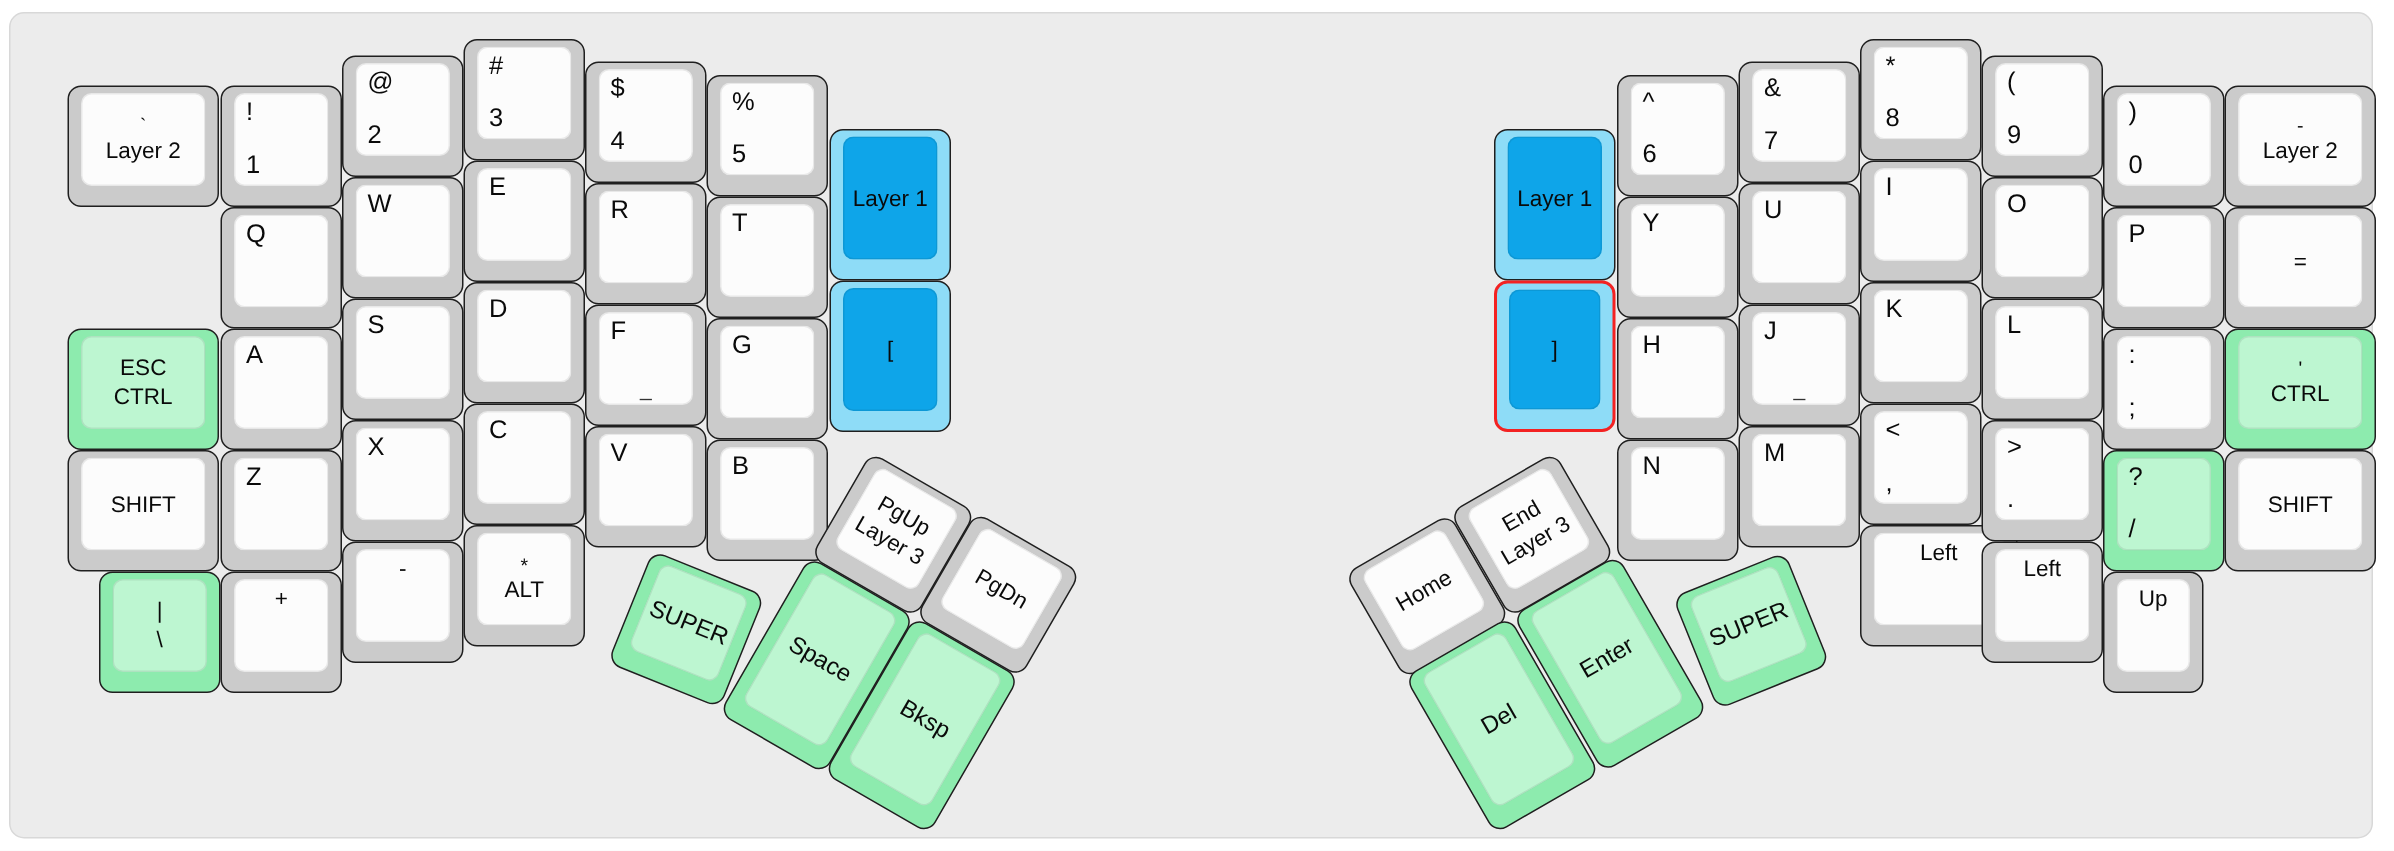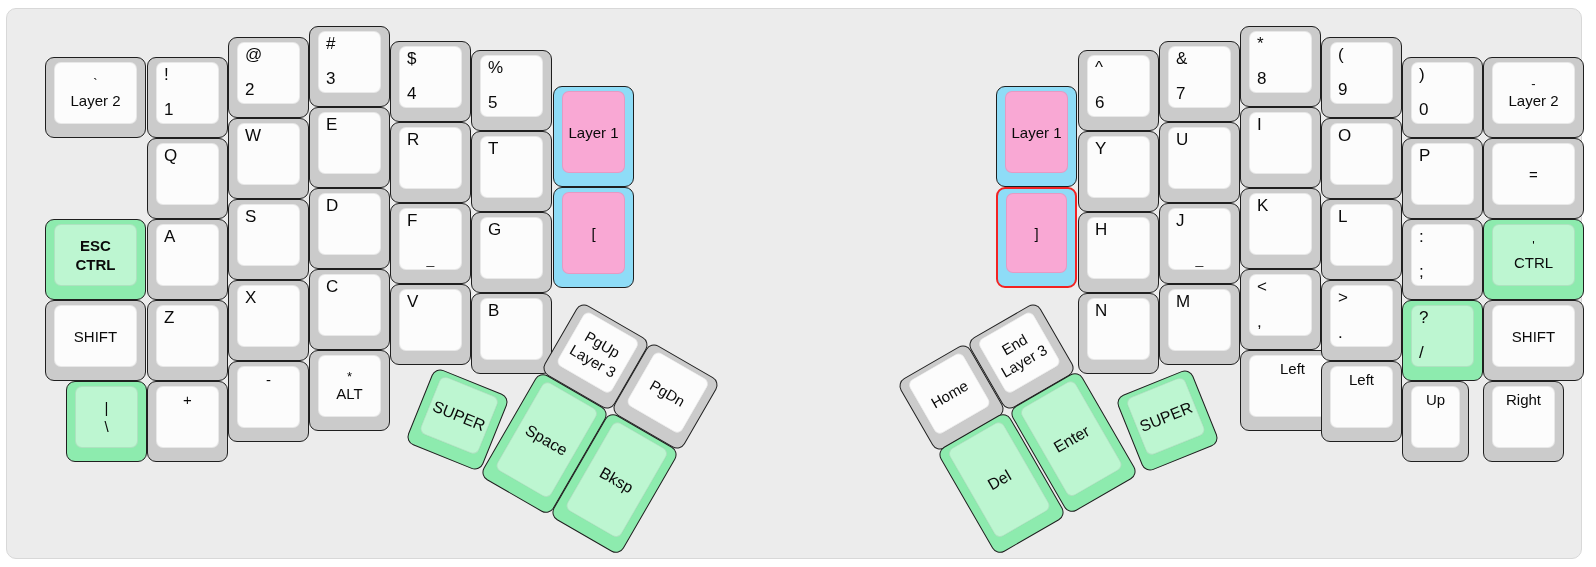--- a/index.html
+++ b/index.html
@@ -7,21 +7,21 @@
          font-family:"Liberation Sans",sans-serif;color:#0a0a0a;}
   #panel{position:absolute;left:6px;top:8px;width:1576px;height:551px;background:#ececec;
          border:1px solid #d8d8d8;border-radius:10px;box-sizing:border-box;}
   #keyboard{position:absolute;left:0;top:0;width:100%;height:100%;}
   .key{position:absolute;box-sizing:border-box;border:1.5px solid #1f1f1f;border-radius:9px;}
   .key .ktop{position:absolute;left:8px;right:8px;top:4px;bottom:13px;border-radius:7px;
              border:1px solid rgba(0,0,0,0.08);box-sizing:border-box;}
   
   .k-w{background:#cbcbcb;} .k-w .ktop{background:#fcfcfc;}
   .k-g{background:#8debae;} .k-g .ktop{background:#bdf6d1;}
-  .k-b{background:#8edcf7;} .k-b .ktop{background:#f9a8d4;}
+  .k-b{background:#8edcf7;} .k-b .ktop{background:#0ea5e9;}
   .sel{border:2px solid #f32222;}
   
   .lt{position:absolute;top:3px;left:7px;font-size:17px;line-height:1.1;white-space:pre;}
   .lb{position:absolute;bottom:3px;left:7px;font-size:17px;line-height:1.1;white-space:pre;}
   .cwrap{position:absolute;left:0;right:0;top:0;bottom:0;display:flex;flex-direction:column;
          align-items:center;justify-content:center;}
   .cwrap.topmode{justify-content:flex-start;padding-top:3px;}
   .cline{font-size:15px;line-height:19px;white-space:pre;text-align:center;}
   .csmall{font-size:13px;line-height:14px;white-space:pre;text-align:center;}
   .cbig{font-size:16px;}
@@ -34,21 +34,21 @@
   <div id="panel">
     <div id="keyboard">
         <div class="key k-w" style="left: 38px; top: 48px; width: 101px; height: 81px;">
           <div class="ktop">
             <div class="cwrap">
               <div class="csmall">`</div>
               <div class="cline">Layer 2</div>
             </div>
           </div>
         </div>
-        <div class="key k-g" style="left: 38px; top: 210px; width: 101px; height: 81px; font-weight: bold;">
+        <div class="key k-g" style="left: 38px; top: 210px; width: 101px; height: 81px;">
           <div class="ktop">
             <div class="cwrap">
               <div class="cline">ESC</div>
               <div class="cline">CTRL</div>
             </div>
           </div>
         </div>
         <div class="key k-w" style="left: 38px; top: 291px; width: 101px; height: 81px;">
           <div class="ktop">
             <div class="cwrap">
@@ -443,25 +443,18 @@
             <div class="cwrap">
               <div class="csmall">'</div>
               <div class="cline">CTRL</div>
             </div>
           </div>
         </div>
         <div class="key k-w" style="left: 1476px; top: 291px; width: 101px; height: 81px;">
           <div class="ktop">
             <div class="cwrap">
               <div class="cline">SHIFT</div>
-            </div>
-          </div>
-        </div>
-        <div class="key k-w" style="left: 1476px; top: 372px; width: 81px; height: 81px;">
-          <div class="ktop">
-            <div class="cwrap topmode">
-              <div class="cline">Right</div>
             </div>
           </div>
         </div>
       </div>
   </div>
 </div>
 
 </body></html>

